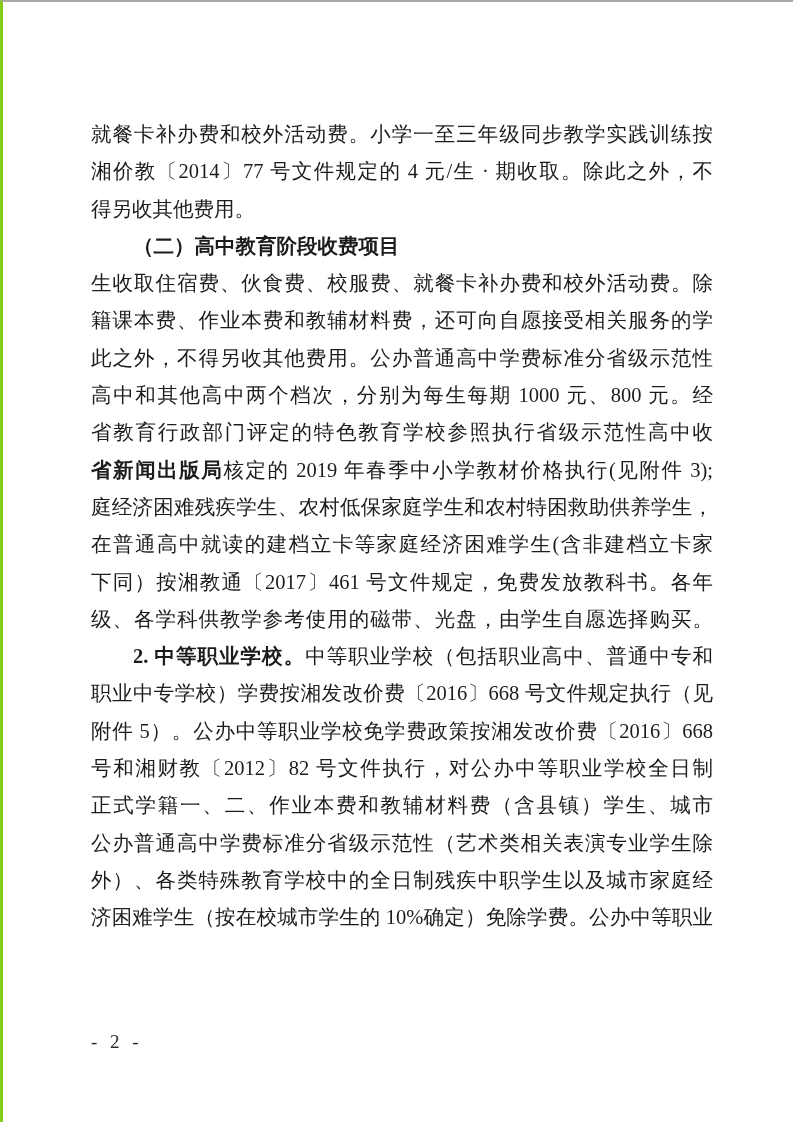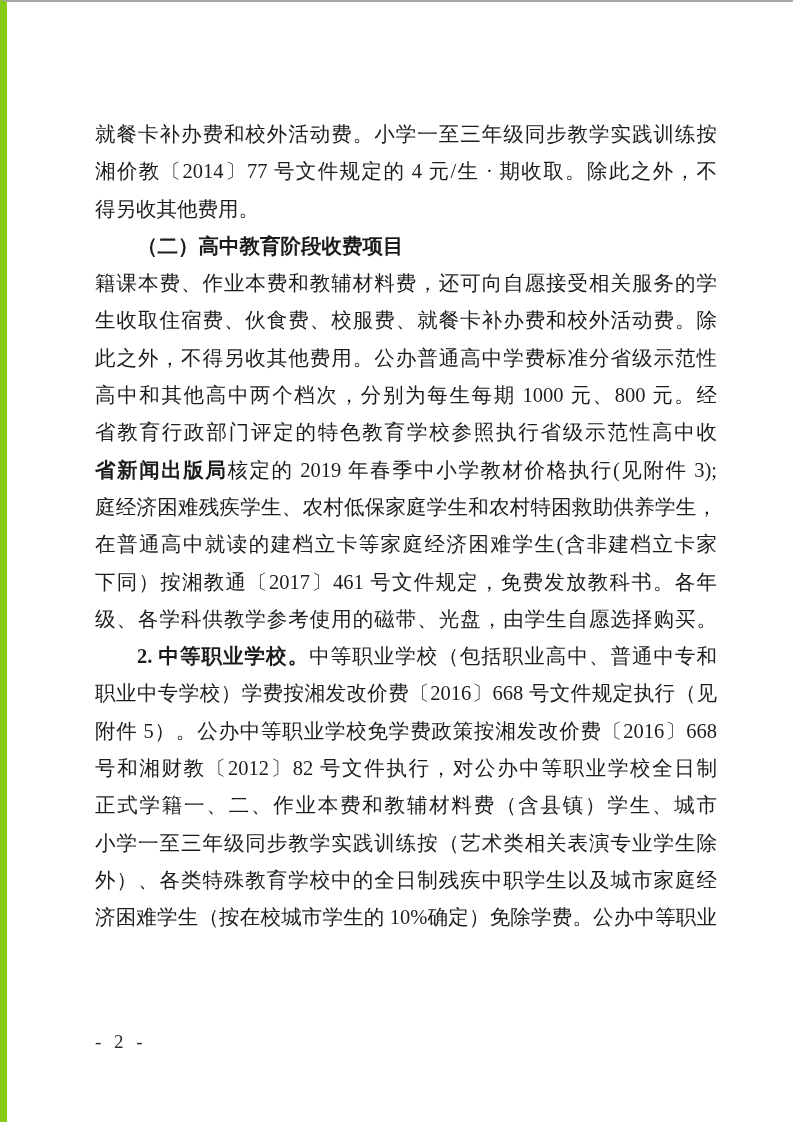--- a/index.html
+++ b/index.html
@@ -11,21 +11,21 @@
     background: #ffffff;
   }
   .page {
     position: absolute;
     left: 0; top: 0;
     width: 793px;
     height: 1122px;
     box-sizing: border-box;
     background: #ffffff;
     border-top: 2px solid #a8a8a8;
-    border-left: 7px solid #84cc16;
+    border-left: 3px solid #84cc16;
     font-family: "Liberation Serif", "DejaVu Serif", serif;
     color: #1c1c1c;
   }
   .content {
     position: absolute;
     left: 88px;
     top: 114px;
     width: 622px;
   }
   .line {
@@ -58,33 +58,33 @@
 </style>
 </head>
 <body>
 
 <div class="page">
   <div class="content" id="content">
       <div class="line"><span class="seg">就餐卡补办费和校外活动费。小学一至三年级同步教学实践训练按</span></div>
       <div class="line"><span class="seg">湘价教〔2014〕77 号文件规定的 4 元/生 · 期收取。除此之外，不</span></div>
       <div class="line left"><span class="seg">得另收其他费用。</span></div>
       <div class="line indent left"><span class="seg seg-b">（二）高中教育阶段收费项目</span></div>
+      <div class="line"><span class="seg">生收取住宿费、伙食费、校服费、就餐卡补办费和校外活动费。除</span></div>
       <div class="line"><span class="seg">籍课本费、作业本费和教辅材料费，还可向自愿接受相关服务的学</span></div>
-      <div class="line"><span class="seg">生收取住宿费、伙食费、校服费、就餐卡补办费和校外活动费。除</span></div>
       <div class="line"><span class="seg">此之外，不得另收其他费用。公办普通高中学费标准分省级示范性</span></div>
       <div class="line"><span class="seg">高中和其他高中两个档次，分别为每生每期 1000 元、800 元。经</span></div>
       <div class="line"><span class="seg">省教育行政部门评定的特色教育学校参照执行省级示范性高中收</span></div>
       <div class="line"><span class="seg seg-b">省新闻出版局</span><span class="seg">核定的 2019 年春季中小学教材价格执行(见附件 3);</span></div>
       <div class="line"><span class="seg">庭经济困难残疾学生、农村低保家庭学生和农村特困救助供养学生，</span></div>
       <div class="line"><span class="seg">在普通高中就读的建档立卡等家庭经济困难学生(含非建档立卡家</span></div>
       <div class="line"><span class="seg">下同）按湘教通〔2017〕461 号文件规定，免费发放教科书。各年</span></div>
       <div class="line"><span class="seg">级、各学科供教学参考使用的磁带、光盘，由学生自愿选择购买。</span></div>
       <div class="line indent"><span class="seg seg-b">2. 中等职业学校。</span><span class="seg">中等职业学校（包括职业高中、普通中专和</span></div>
       <div class="line"><span class="seg">职业中专学校）学费按湘发改价费〔2016〕668 号文件规定执行（见</span></div>
       <div class="line"><span class="seg">附件 5）。公办中等职业学校免学费政策按湘发改价费〔2016〕668</span></div>
       <div class="line"><span class="seg">号和湘财教〔2012〕82 号文件执行，对公办中等职业学校全日制</span></div>
       <div class="line"><span class="seg">正式学籍一、二、作业本费和教辅材料费（含县镇）学生、城市</span></div>
-      <div class="line"><span class="seg">小学一至三年级同步教学实践训练按（艺术类相关表演专业学生除</span></div>
+      <div class="line"><span class="seg">公办普通高中学费标准分省级示范性（艺术类相关表演专业学生除</span></div>
       <div class="line"><span class="seg">外）、各类特殊教育学校中的全日制残疾中职学生以及城市家庭经</span></div>
       <div class="line"><span class="seg">济困难学生（按在校城市学生的 10%确定）免除学费。公办中等职业</span></div>
     </div>
   <div class="footer">- 2 -</div>
 </div>
 
 </body></html>

